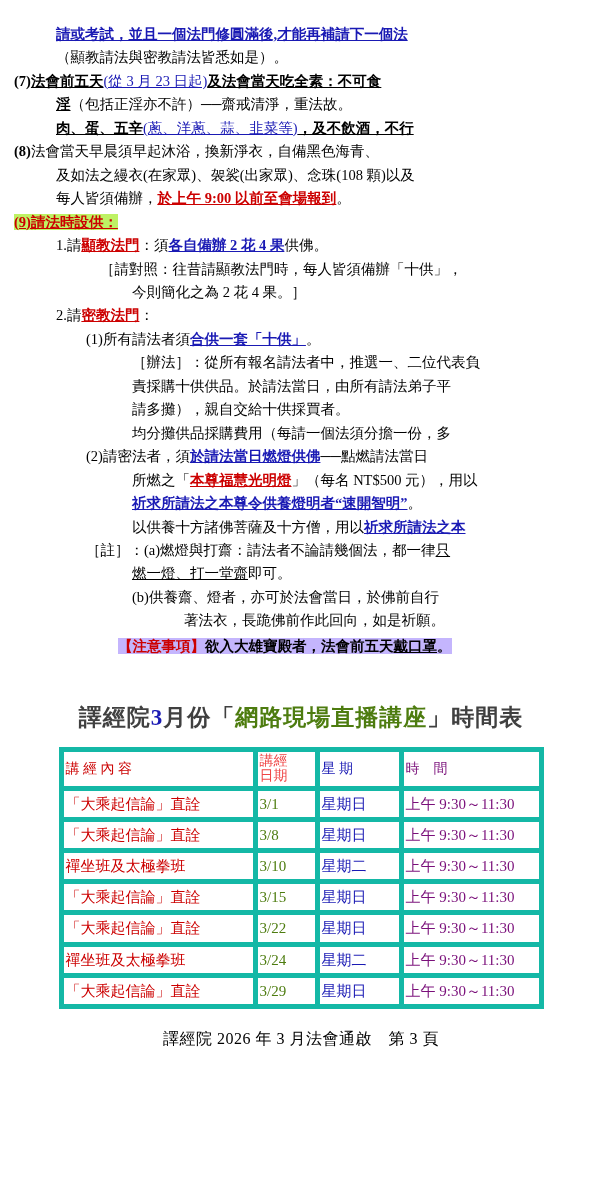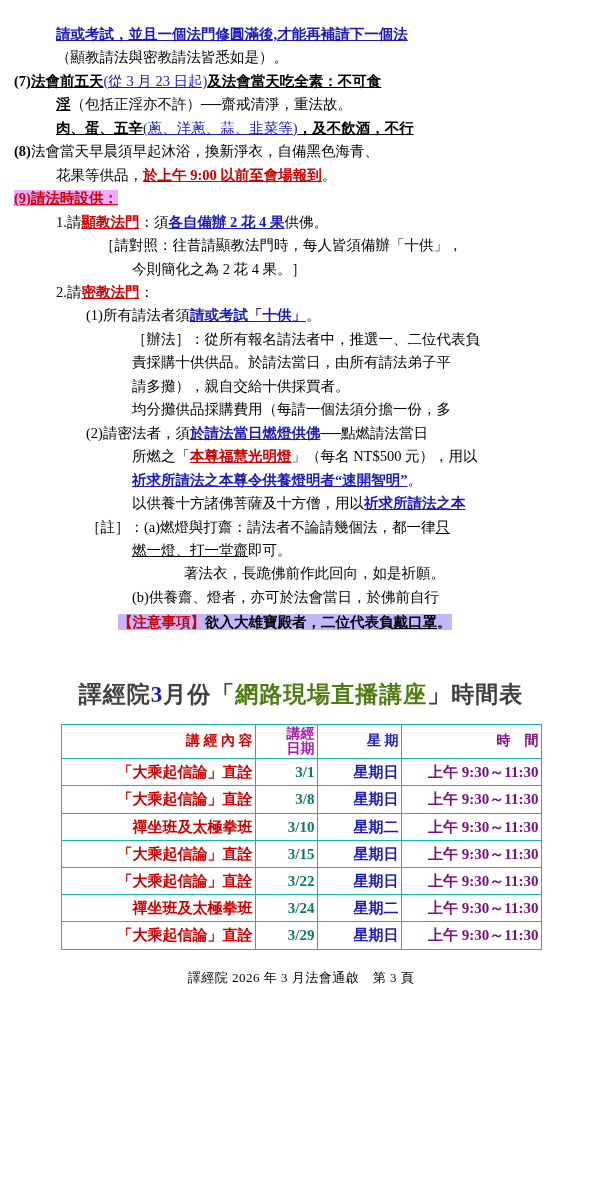--- a/index.html
+++ b/index.html
@@ -62,21 +62,21 @@
   .lvl3 {
     padding-left: 146px;
     text-indent: -28px;
   }
   .noteline {
     padding-left: 104px;
     text-indent: -32px;
   }
 
   .tag-hl {
-    background: #f0abfc;
+    background: #bef264;
     font-weight: bold;
   }
   .box-hl {
     background: #c4b5fd;
     font-weight: bold;
   }
 
   .spacer-lg { height: 34px; }
 
   
@@ -93,45 +93,45 @@
   .sched-title .t-green { color: #404040; }
   .sched-title .t-purple { color: #4d7c0f; }
 
   table.sched {
     border-collapse: collapse;
     margin: 0 auto;
     width: 480px;
     table-layout: fixed;
   }
   table.sched th, table.sched td {
-    border: 1px solid #14b8a6;
-    text-align: right;
+    border: 5px solid #14b8a6;
+    text-align: left;
     padding: 2px 2px;
     font-size: 15px;
-    font-weight: bold;
+    font-weight: normal;
     height: 24px;
     box-sizing: border-box;
   }
   table.sched th {
     font-size: 14px;
     line-height: 1.05;
   }
   th.c-content { width: 194px; color: #cc0000; }
-  th.c-date    { width: 62px;  color: #a21caf; }
+  th.c-date    { width: 62px;  color: #ef4444; }
   th.c-week    { width: 84px;  color: #1a1ab4; }
   th.c-time    { width: 140px; color: #7a0f7a; }
 
   td.c-content { color: #cc0000; font-size: 15.5px; }
-  td.c-date    { color: #0f766e; font-size: 15.5px; }
+  td.c-date    { color: #4d7c0f; font-size: 15.5px; }
   td.c-week    { color: #1a1ab4; font-size: 15px; }
   td.c-time    { color: #7a0f7a; font-size: 13px; font-weight: normal; }
 
   .footer {
     text-align: center;
-    font-size: 13px;
+    font-size: 16px;
     margin-top: 18px;
     color: #000000;
     letter-spacing: 0.5px;
   }
 </style>
 </head>
 <body>
 
 <div class="page">
 
@@ -149,21 +149,24 @@
     <span class="bold u">淫</span><span>（包括正淫亦不許）</span><span>──齋戒清淨，重法故。</span>
   </div>
   <div class="para p-cont">
     <span class="bold u">肉、蛋、五辛</span><span class="blue u">(蔥、洋蔥、蒜、韭菜等)</span><span class="bold u">，及不飲酒，不行</span>
   </div>
 
   <div class="para p-num">
     <span class="bold">(8)</span><span>法會當天早晨須早起沐浴，換新淨衣，自備黑色海青、</span>
   </div>
   <div class="para p-cont">
-    <span>花果等供品，</span><span class="red bold u">於上午 9:00 以前至會場報到</span><span>。</span>
+    <span>及如法之縵衣(在家眾)、袈裟(出家眾)、念珠(108 顆)以及</span>
+  </div>
+  <div class="para p-cont">
+    <span>每人皆須備辦，</span><span class="red bold u">於上午 9:00 以前至會場報到</span><span>。</span>
   </div>
 
   <div class="para p-num">
     <span class="tag-hl red u">(9)請法時設供：</span>
   </div>
 
   <div class="para lvl1">
     <span>1.</span><span>請</span><span class="red bold u">顯教法門</span><span>：須</span><span class="blue bold u">各自備辦 2 花 4 果</span><span>供佛。</span>
   </div>
   <div class="para lvl1b">
@@ -171,21 +174,21 @@
   </div>
   <div class="para lvl2b">
     <span>今則簡化之為 2 花 4 果。］</span>
   </div>
 
   <div class="para lvl1">
     <span>2.</span><span>請</span><span class="red bold u">密教法門</span><span>：</span>
   </div>
 
   <div class="para lvl2">
-    <span>(1)</span><span>所有請法者須</span><span class="blue bold u">請或考試「十供」</span><span>。</span>
+    <span>(1)</span><span>所有請法者須</span><span class="blue bold u">合供一套「十供」</span><span>。</span>
   </div>
   <div class="para lvl2b">
     <span>［辦法］：從所有報名請法者中，推選一、二位代表負</span>
   </div>
   <div class="para lvl3">
     <span>責採購十供供品。於請法當日，由所有請法弟子平</span>
   </div>
   <div class="para lvl3">
     <span>請多攤），親自交給十供採買者。</span>
   </div>
@@ -206,29 +209,29 @@
   <div class="para lvl2b">
     <span>以供養十方諸佛菩薩及十方僧，用以</span><span class="blue bold u">祈求所請法之本</span>
   </div>
 
   <div class="para noteline">
     <span>［註］：(a)燃燈與打齋：請法者不論請幾個法，都一律</span><span class="u">只</span>
   </div>
   <div class="para lvl3">
     <span class="u">燃一燈、打一堂齋</span><span>即可。</span>
   </div>
+  <div class="para lvl3">
+    <span>(b)供養齋、燈者，亦可於法會當日，於佛前自行</span>
+  </div>
   <div class="para" style="padding-left:170px;text-indent:0;">
     <span>著法衣，長跪佛前作此回向，如是祈願。</span>
   </div>
-  <div class="para lvl3">
-    <span>(b)供養齋、燈者，亦可於法會當日，於佛前自行</span>
-  </div>
 
   <div class="para" style="padding-left:104px;text-indent:0;margin-top:4px;">
-    <span class="box-hl red">【注意事項】</span><span class="box-hl">欲入大雄寶殿者，二位代表負</span><span class="box-hl u">戴口罩</span><span class="box-hl">。</span>
+    <span class="box-hl red">【注意事項】</span><span class="box-hl">欲入大雄寶殿者，法會前五天</span><span class="box-hl u">戴口罩</span><span class="box-hl">。</span>
   </div>
 
   <div class="spacer-lg"></div>
 
   <div class="sched-title">
     <span class="t-green">譯經院</span><span class="t-blue">3</span><span class="t-green">月份「</span><span class="t-purple">網路現場直播講座</span><span class="t-green">」時間表</span>
   </div>
 
   <table class="sched">
     <thead>

